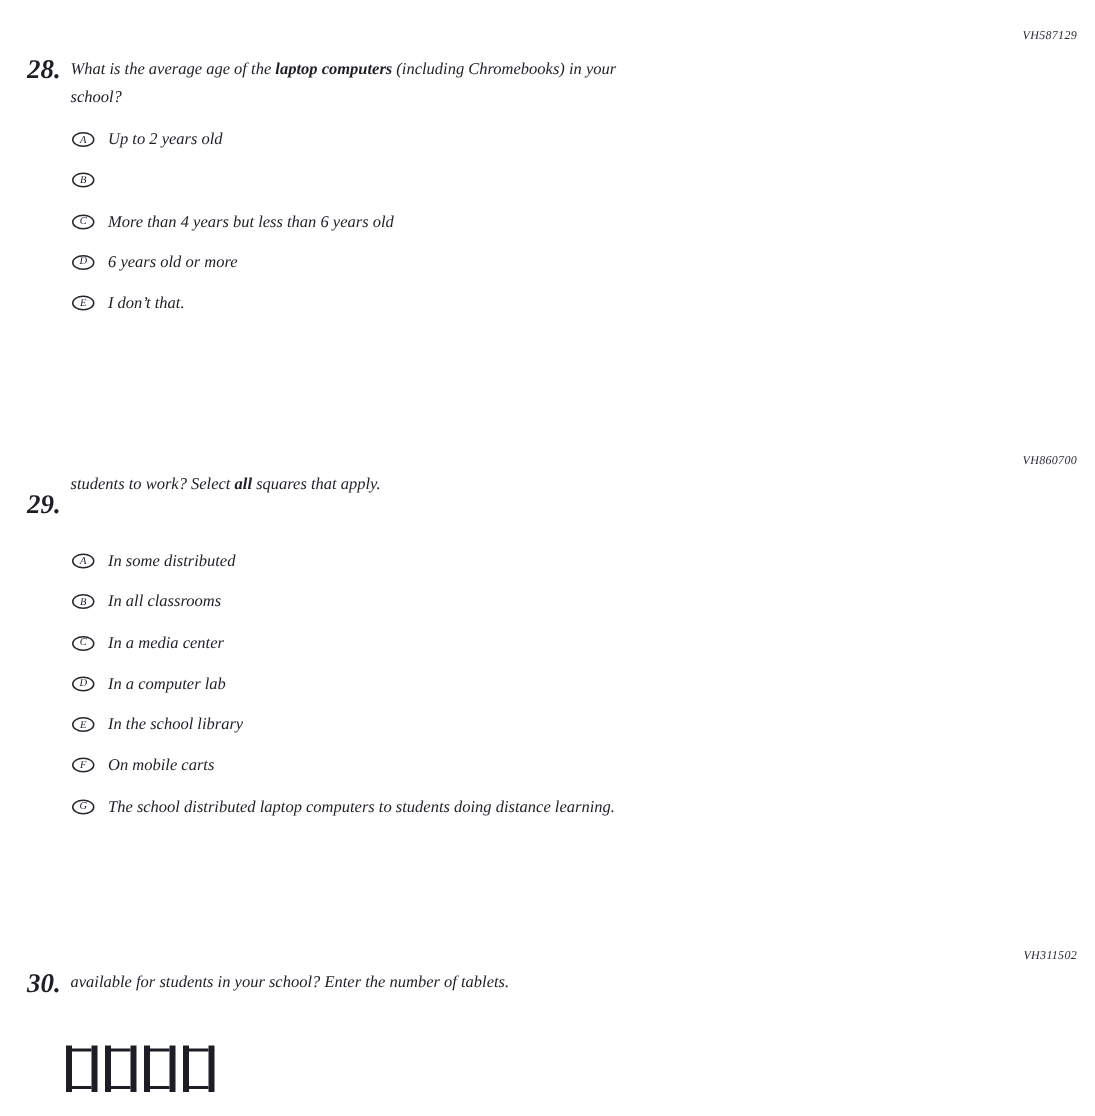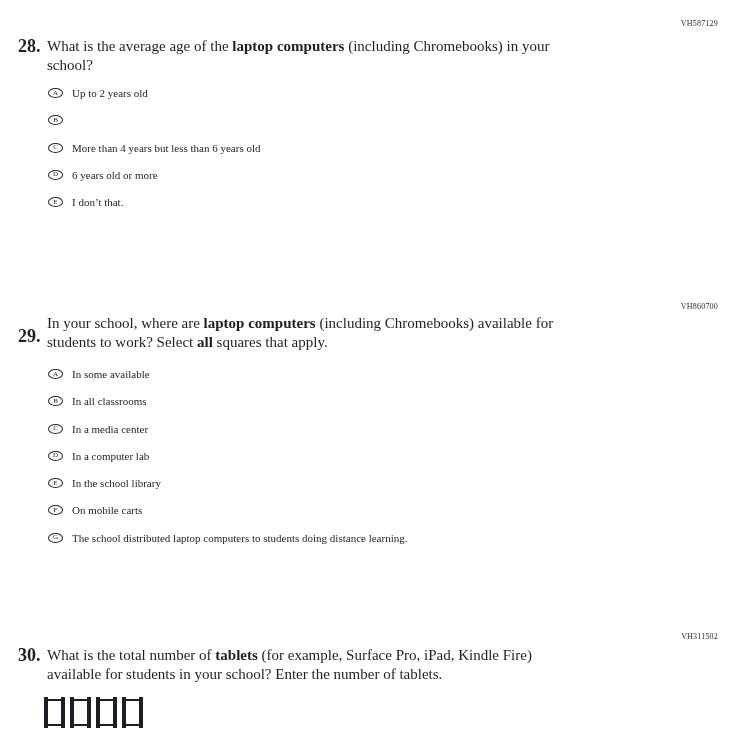--- a/index.html
+++ b/index.html
@@ -4,40 +4,41 @@
 <style>
   html, body { margin: 0; padding: 0; background: #ffffff; }
   .page {
     position: relative;
     width: 730px;
     height: 744px;
     background: #ffffff;
     font-family: "Liberation Serif", "DejaVu Serif", serif;
     color: #1e1e27;
     overflow: hidden;
+    font-style: italic;
   }
   .code {
     position: absolute;
     right: 12px;
     font-size: 8px;
     line-height: 10px;
     letter-spacing: 0.2px;
     color: #2a2a35;
   }
   .qnum {
     position: absolute;
     left: 18px;
     font-size: 18px;
     font-weight: bold;
     line-height: 19px;
   }
   .prompt {
     position: absolute;
     left: 47px;
-    font-size: 15px;
+    font-size: 11px;
     line-height: 19px;
   }
   .line { white-space: nowrap; }
   .b { font-weight: bold; }
   .options { position: absolute; left: 48px; }
   .option {
     display: flex;
     align-items: center;
     height: 20px;
     margin-bottom: 7.3px;
@@ -128,29 +129,28 @@
       <span class="bubble">
           <span class="bubble-letter">E</span>
         </span>
       <span class="option-label">I don’t that.</span>
     </div>
   </div>
 
   <div class="code" style="top:302px">VH860700</div>
   <div class="qnum" style="top:327px">29.</div>
   <div class="prompt" style="top:314px">
-    <div class="line"><span>In your school, where are </span><span class="b">laptop computers</span><span> (including Chromebooks) available for</span></div>
     <div class="line"><span>students to work? Select </span><span class="b">all</span><span> squares that apply.</span></div>
   </div>
   <div class="options" style="top:364px">
     <div class="option">
       <span class="bubble">
           <span class="bubble-letter">A</span>
         </span>
-      <span class="option-label">In some available</span>
+      <span class="option-label">In some distributed</span>
     </div>
     <div class="option">
       <span class="bubble">
           <span class="bubble-letter">B</span>
         </span>
       <span class="option-label">In all classrooms</span>
     </div>
     <div class="option">
       <span class="bubble">
           <span class="bubble-letter">C</span>
@@ -179,21 +179,20 @@
       <span class="bubble">
           <span class="bubble-letter">G</span>
         </span>
       <span class="option-label">The school distributed laptop computers to students doing distance learning.</span>
     </div>
   </div>
 
   <div class="code" style="top:632px">VH311502</div>
   <div class="qnum" style="top:646px">30.</div>
   <div class="prompt" style="top:646px">
-    <div class="line"><span>What is the total number of </span><span class="b">tablets</span><span> (for example, Surface Pro, iPad, Kindle Fire)</span></div>
     <div class="line"><span>available for students in your school? Enter the number of tablets.</span></div>
   </div>
   <div class="entry-boxes">
     <div class="entry-box"></div>
     <div class="entry-box"></div>
     <div class="entry-box"></div>
     <div class="entry-box"></div>
   </div>
 
 </div>

